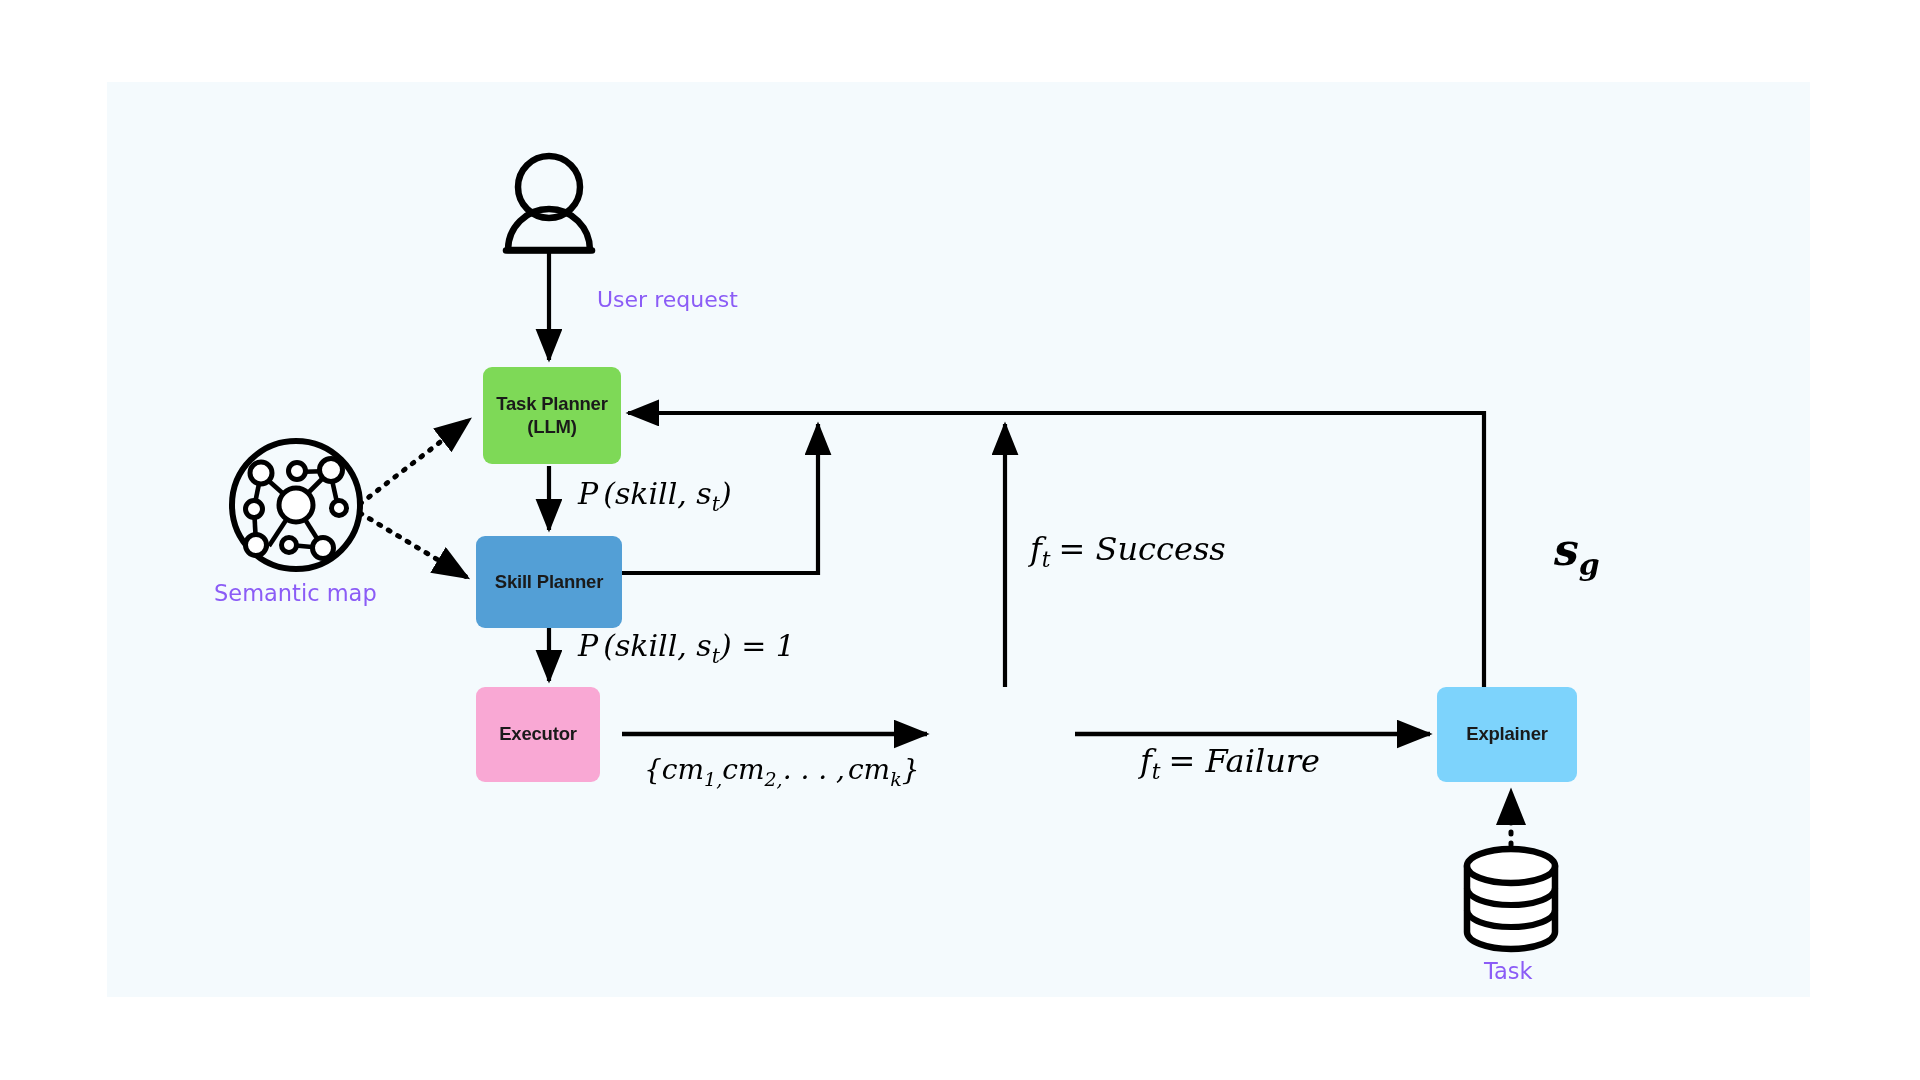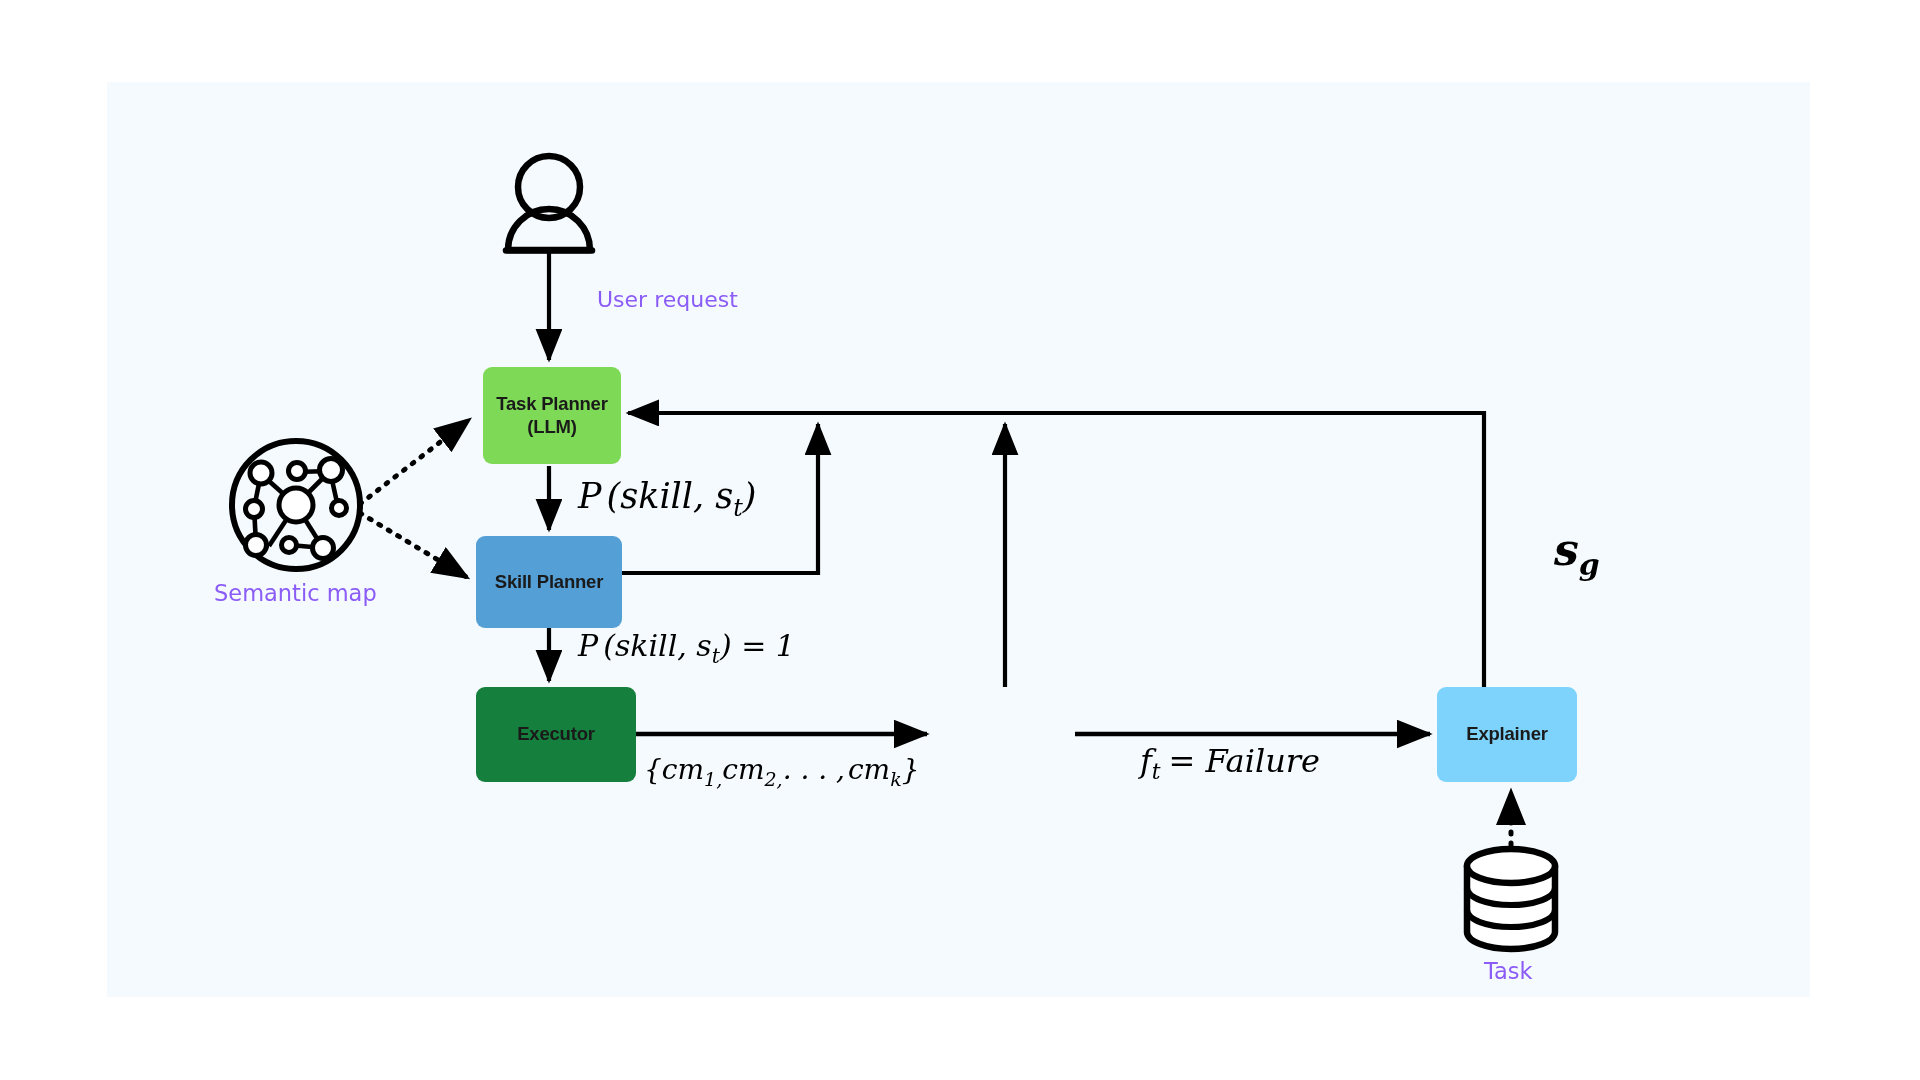--- a/index.html
+++ b/index.html
@@ -177,47 +177,50 @@
     <div>
       <div>Task Planner</div>
       <div>(LLM)</div>
     </div>
   </div>
 
   <div class="node-box" style="left:476px; top:536px; width:146px; height:92px; background:#539fd6; font-size:18.5px;">
     <div>Skill Planner</div>
   </div>
 
-  <div class="node-box" style="left:476px; top:687px; width:160px; height:95px; background:#15803d; font-size:18.5px;">
+  <div class="node-box" style="left:476px; top:687px; width:124px; height:95px; background:#f9a8d4; font-size:18.5px;">
     <div>Executor</div>
   </div>
 
 
   <div class="node-box" style="left:1437px; top:687px; width:140px; height:95px; background:#7dd3fc; font-size:18.5px;align-items:center;">
     <div>Explainer</div>
   </div>
 
   <div class="plain-label" style="left:597px; top:287px; font-size:22px;">User request</div>
 
   <div class="plain-label" style="left:214px; top:580px; font-size:22.5px;">Semantic map</div>
 
   <div class="plain-label" style="left:1484px; top:958px; font-size:22.5px;">Task</div>
 
-  <div class="math-label" style="left:578px; top:476px; font-size:35px;">
+  <div class="math-label" style="left:578px; top:476px; font-size:30px;">
     <span>P</span><span style="display:inline-block;width:5px;"></span><span>(skill, s</span><span class="sub">t</span><span>)</span>
   </div>
 
   <div class="math-label" style="left:578px; top:628px; font-size:30px;text-align:center;">
     <span>P</span><span style="display:inline-block;width:5px;"></span><span>(skill, s</span><span class="sub">t</span><span>) = 1</span>
   </div>
 
   <div class="math-label" style="left:644px; top:753px; font-size:28px;">
     <span>{cm</span><span class="sub">1,</span><span>cm</span><span class="sub">2,</span><span>. . . ,</span><span style="display:inline-block;width:3px;"></span><span>cm</span><span class="sub">k</span><span>}</span>
   </div>
 
+  <div class="math-label" style="left:1030px; top:530px; font-size:32px;">
+    <span>f</span><span class="sub">t</span><span style="display:inline-block;width:8px;"></span><span>= Success</span>
+  </div>
 
   <div class="math-label" style="left:1140px; top:742px; font-size:32px;">
     <span>f</span><span class="sub">t</span><span style="display:inline-block;width:8px;"></span><span>= Failure</span>
   </div>
 
   <div class="math-label" style="left:1554px; top:524px; font-size:44px; font-weight:bold;">
     <span>s</span><span class="sub">g</span>
   </div>
 </div>
 

